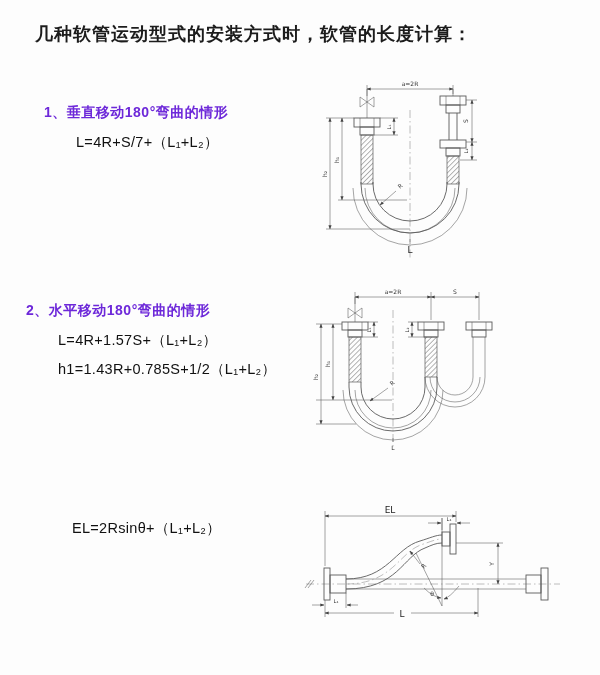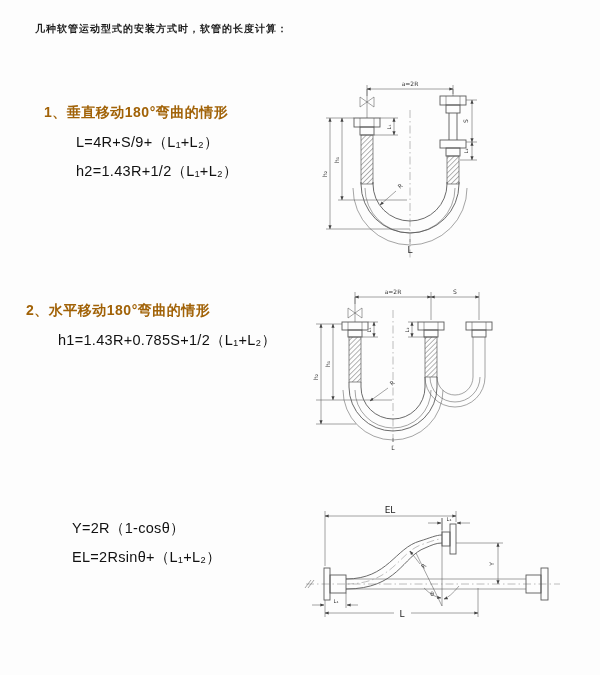--- a/index.html
+++ b/index.html
@@ -1,56 +1,55 @@
 <!DOCTYPE html>
 <html><head>
 <meta charset="utf-8">
 <style>
   html,body{margin:0;padding:0;}
   body{
     width:600px;height:675px;position:relative;background:#fdfdfd;
     font-family:"Liberation Sans","DejaVu Sans",sans-serif;color:#222;overflow:hidden;
   }
   .title{
-    position:absolute;left:35px;top:22px;font-size:10px;font-weight:bold;
+    position:absolute;left:35px;top:22px;font-size:18px;font-weight:bold;
     letter-spacing:1px;color:#1c1c1c;
   }
   .sec{position:absolute;left:40px;}
-  .sec-h{font-size:14px;font-weight:600;letter-spacing:0.5px;color:#a16207;height:24px;}
+  .sec-h{font-size:14px;font-weight:600;letter-spacing:0.5px;color:#6d28d9;height:24px;}
   .formula{
     height:29px;display:flex;align-items:center;padding-left:32px;
     font-size:14.5px;color:#111;letter-spacing:0.3px;
     font-family:"Liberation Sans","DejaVu Sans",sans-serif;
   }
   .diag{position:absolute;}
   .ol{fill:none;stroke:#5a5a5a;stroke-width:0.9;}
   .thin{fill:none;stroke:#5a5a5a;stroke-width:0.55;}
   .cl{fill:none;stroke:#8a8a8a;stroke-width:0.55;stroke-dasharray:8 3 1.5 3;}
   .lbl{fill:#333;font-size:6px;font-family:"DejaVu Sans",sans-serif;}
   .lbl-s{fill:#333;font-size:5.2px;font-family:"DejaVu Sans",sans-serif;}
   .lbl-b{fill:#222;font-size:9px;font-family:"DejaVu Sans",sans-serif;}
 </style>
 </head>
 <body>
 
 <div class="title">几种软管运动型式的安装方式时，软管的长度计算：</div>
 
 <div class="sec" style="top:104px;left:44px;">
   <div class="sec-h">1、垂直移动180°弯曲的情形</div>
-  <div class="formula">L=4R+S/9+（L₁+L₂）</div>
-  <div class="formula">h2=1.43R+1/2（L₁+L₂）</div>
+  <div class="formula">L=4R+S/7+（L₁+L₂）</div>
 </div>
 
 <div class="sec" style="top:302px;left:26px;">
   <div class="sec-h">2、水平移动180°弯曲的情形</div>
+  <div class="formula">L=4R+1.57S+（L₁+L₂）</div>
   <div class="formula">h1=1.43R+0.785S+1/2（L₁+L₂）</div>
 </div>
 
 <div class="sec" style="top:514px;left:40px;">
-  <div class="formula">Y=2R（1-cosθ）</div>
   <div class="formula">EL=2Rsinθ+（L₁+L₂）</div>
 </div>
 
 <svg class="diag" style="left:310px;top:72px;" width="290" height="190" viewBox="0 0 290 190">
   <defs>
     <pattern id="hp1" width="3.5" height="3.5" patternUnits="userSpaceOnUse" patternTransform="rotate(45)">
       <line x1="0" y1="0" x2="0" y2="3.5" stroke="#6b6b6b" stroke-width="1"></line>
     </pattern>
     <marker id="ar1" viewBox="0 0 10 10" refX="9" refY="5" markerWidth="7.5" markerHeight="7.5" orient="auto-start-reverse">
       <path d="M0,1.2 L10,5 L0,8.8 z" fill="#444"></path>

